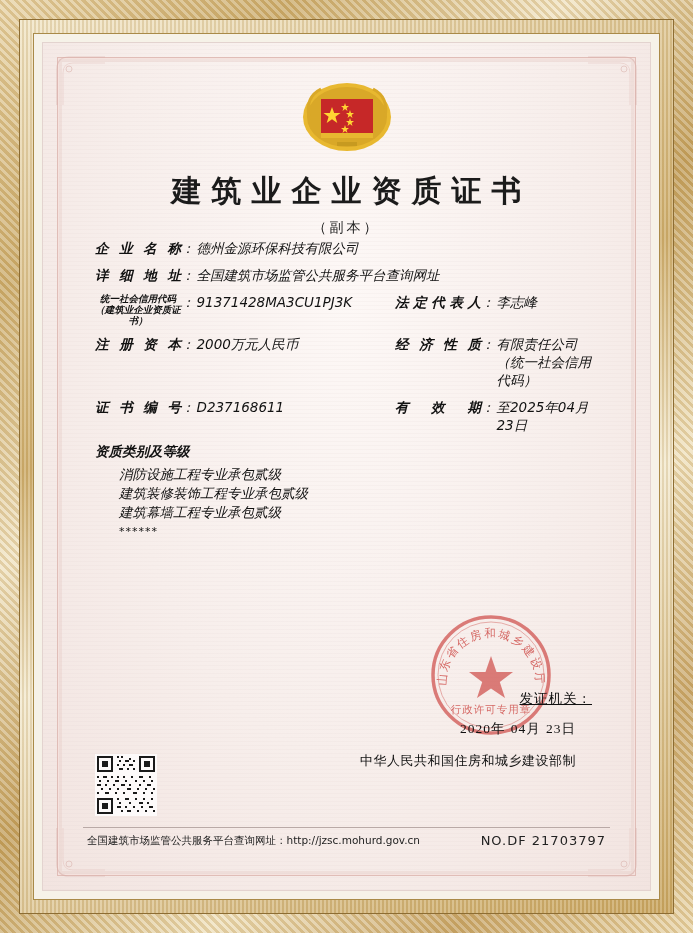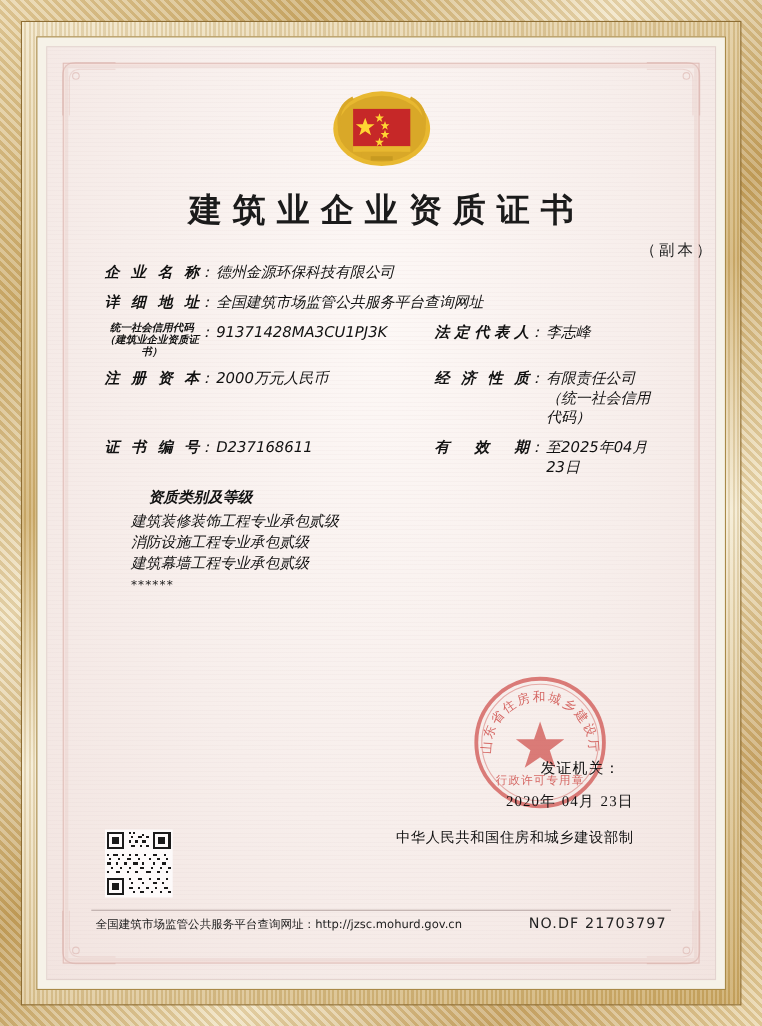--- a/index.html
+++ b/index.html
@@ -58,21 +58,21 @@
   
   .emblem{position:absolute;left:50%;top:34px;transform:translateX(-50%);width:96px;height:84px;}
   
   .title{
     position:absolute;left:0;right:0;top:128px;text-align:center;
     font-family:"DejaVu Sans","Liberation Sans",sans-serif;
     font-size:30px;font-weight:bold;letter-spacing:10px;color:#1b1b1b;
     text-indent:10px;
   }
   .subtitle{
-    position:absolute;left:0;right:0;top:176px;text-align:right;
+    position:absolute;left:0;right:0;top:176px;text-align:center;
     font-size:14px;color:#222;letter-spacing:3px;
   }
 
   
   .fields{position:absolute;left:52px;top:196px;right:52px;font-size:13.5px;color:#111;font-style:italic;}
   .row{display:flex;align-items:flex-start;margin-bottom:9px;line-height:18px;}
   .lbl{
     width:86px;flex:0 0 86px;text-align:justify;text-align-last:justify;
     font-weight:bold;font-size:13.5px;color:#111;
   }
@@ -81,31 +81,31 @@
     text-align:center;
   }
   .colon{flex:0 0 8px;text-align:center;}
   .val{flex:1 1 auto;padding-left:2px;}
   .half-l{display:flex;flex:0 0 300px;justify-content:flex-end;}
   .half-r{display:flex;flex:1 1 auto;}
   .lbl-r{
     width:86px;flex:0 0 86px;text-align:justify;text-align-last:justify;
     font-weight:bold;font-size:13.5px;
   }
-  .qual-head{font-weight:bold;margin-top:4px;margin-bottom:4px;font-size:13.5px;margin-left:40px;}
+  .qual-head{font-weight:bold;margin-top:4px;margin-bottom:4px;font-size:13.5px;}
   .qual-list{margin-left:24px;}
   .qual-item{line-height:19px;font-size:13.5px;}
   .stars{letter-spacing:1px;font-size:11px;color:#111;}
 
   
   .seal{
     position:absolute;right:96px;bottom:152px;width:126px;height:126px;opacity:.72;
   }
   .issuer{
-    position:absolute;right:86px;bottom:182px;font-size:13.5px;color:#111;letter-spacing:1px;
+    position:absolute;right:58px;bottom:182px;font-size:13.5px;color:#111;letter-spacing:1px;text-decoration:underline;
   }
   .issue-date{
     position:absolute;right:74px;bottom:152px;font-size:13.5px;color:#111;letter-spacing:1px;
   }
   .issue-date .num{font-family:Liberation Serif, serif;}
   .ministry{
     position:absolute;right:74px;bottom:120px;font-size:13px;color:#111;letter-spacing:.5px;
   }
   
   .qr{position:absolute;left:52px;bottom:74px;width:62px;height:62px;}
@@ -231,22 +231,22 @@
             </div>
             <div class="half-r">
               <span class="lbl-r">有效期</span>
               <span class="colon">：</span>
               <span class="val">至2025年04月23日</span>
             </div>
           </div>
 
           <div class="qual-head">资质类别及等级</div>
           <div class="qual-list">
+            <div class="qual-item">消防设施工程专业承包贰级</div>
             <div class="qual-item">建筑装修装饰工程专业承包贰级</div>
-            <div class="qual-item">消防设施工程专业承包贰级</div>
             <div class="qual-item">建筑幕墙工程专业承包贰级</div>
             <div class="qual-item stars">******</div>
           </div>
         </div>
 
         <div class="seal">
           <svg viewBox="0 0 126 126">
             <circle cx="63" cy="63" r="58" fill="none" stroke="#c8332f" stroke-width="3.5" opacity=".85"></circle>
             <circle cx="63" cy="63" r="53" fill="none" stroke="#c8332f" stroke-width="1" opacity=".5"></circle>
             <polygon points="63,44 68.5,60 85,60 71.8,70 77,86 63,76.5 49,86 54.2,70 41,60 57.5,60" fill="#c8332f" opacity=".85"></polygon>

